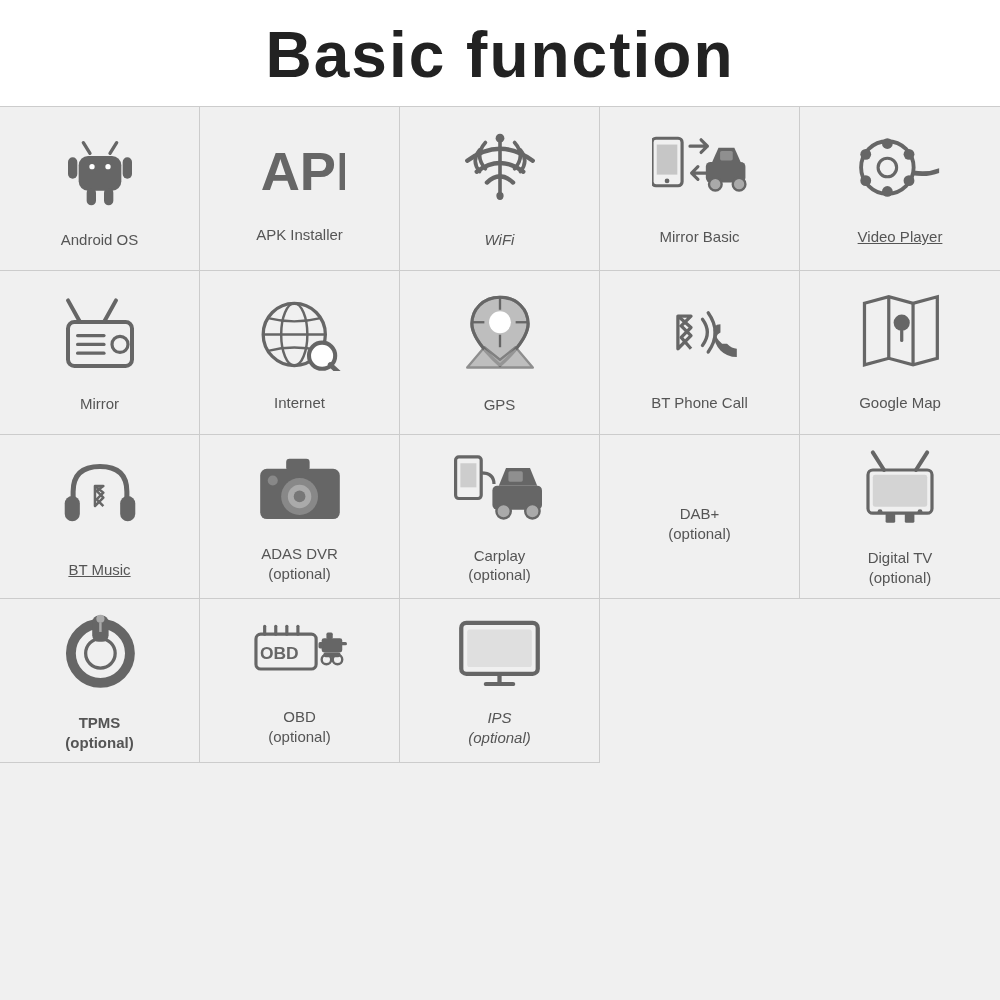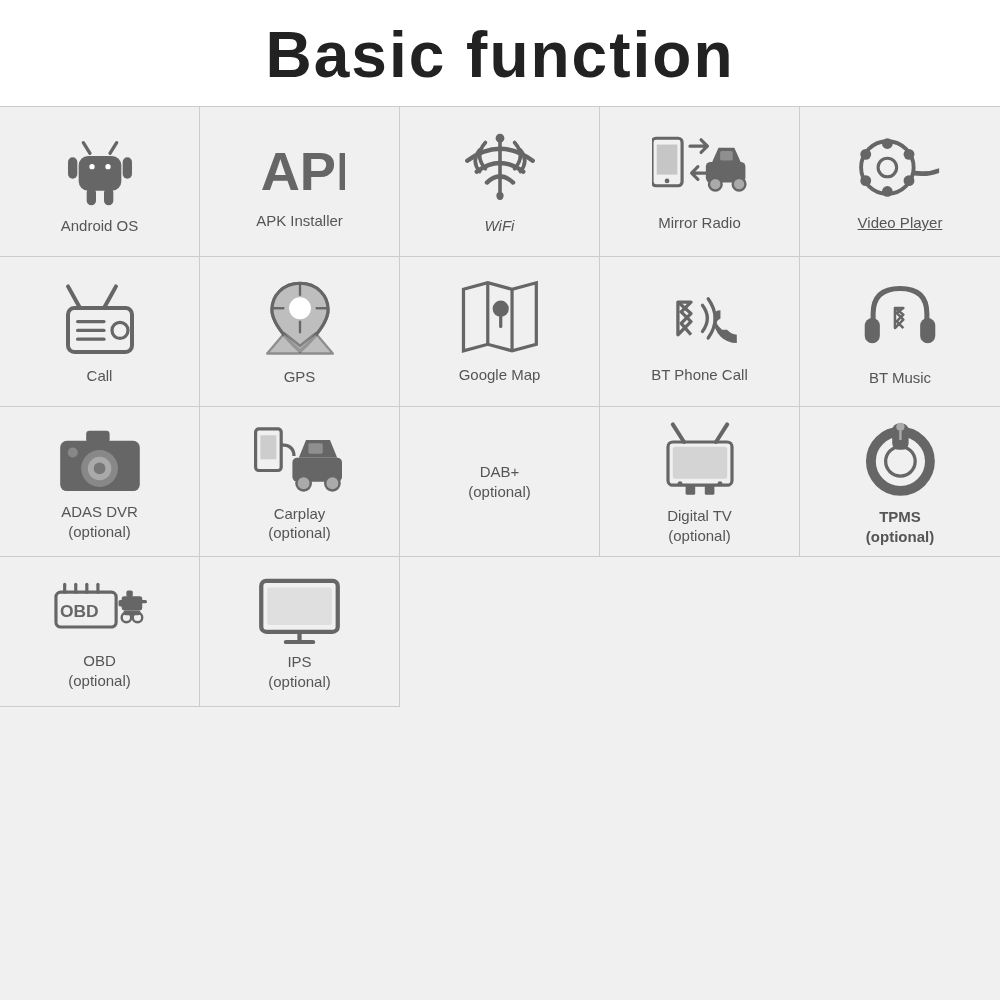--- a/index.html
+++ b/index.html
@@ -45,20 +45,21 @@
       justify-content: center;
       padding: 10px 6px;
       gap: 8px;
     }
     .cell:nth-child(5n) { border-right: none; }
     .cell-label {
       font-size: 15px;
       color: #555;
       text-align: center;
       line-height: 1.3;
+      margin-top: 14px;
     }
     .icon-wrap {
       color: #666;
       display: flex;
       align-items: center;
       justify-content: center;
     }
     svg {
       fill: #666;
     }
@@ -132,21 +133,21 @@
     <path d="M48 18 L70 18 M62 10 L70 18 L62 26" stroke="#666" stroke-width="4" stroke-linecap="round" stroke-linejoin="round" fill="none"></path>
     <path d="M72 52 L50 52 M58 44 L50 52 L58 60" stroke="#666" stroke-width="4" stroke-linecap="round" stroke-linejoin="round" fill="none"></path>
 
     <rect x="68" y="38" width="50" height="26" rx="6" fill="#666"></rect>
     <path d="M76 38 L84 20 L104 20 L112 38" fill="#666"></path>
     <circle cx="80" cy="66" r="8" fill="#aaa" stroke="#666" stroke-width="3"></circle>
     <circle cx="110" cy="66" r="8" fill="#aaa" stroke="#666" stroke-width="3"></circle>
     <rect x="86" y="24" width="16" height="12" rx="2" fill="#aaa" opacity="0.6"></rect>
   </svg>
         </div>
-        <div class="cell-label" style="white-space: pre-line;">Mirror Radio</div>
+        <div class="cell-label" style="white-space: pre-line;">Mirror Basic</div>
       </div>
       <div class="cell">
         <div class="icon-wrap">
           <svg viewBox="0 0 110 90" width="85" height="75">
 
     <circle cx="38" cy="45" r="34" stroke="#666" stroke-width="5" fill="none"></circle>
     <circle cx="38" cy="45" r="12" stroke="#666" stroke-width="4" fill="none"></circle>
     <circle cx="38" cy="14" r="7" fill="#666"></circle>
     <circle cx="38" cy="76" r="7" fill="#666"></circle>
     <circle cx="10" cy="28" r="7" fill="#666"></circle>
@@ -168,21 +169,39 @@
     <line x1="22" y1="52" x2="55" y2="52" stroke="#666" stroke-width="4" stroke-linecap="round"></line>
     <line x1="22" y1="63" x2="55" y2="63" stroke="#666" stroke-width="4" stroke-linecap="round"></line>
     <line x1="22" y1="74" x2="55" y2="74" stroke="#666" stroke-width="4" stroke-linecap="round"></line>
 
     <circle cx="75" cy="63" r="10" stroke="#666" stroke-width="4" fill="none"></circle>
 
     <line x1="25" y1="35" x2="10" y2="8" stroke="#666" stroke-width="5" stroke-linecap="round"></line>
     <line x1="55" y1="35" x2="70" y2="8" stroke="#666" stroke-width="5" stroke-linecap="round"></line>
   </svg>
         </div>
-        <div class="cell-label" style="white-space: pre-line;">Call</div>
+        <div class="cell-label" style="white-space: pre-line;">Mirror</div>
+      </div>
+      <div class="cell">
+        <div class="icon-wrap">
+          <svg viewBox="0 0 110 90" width="90" height="78">
+
+    <circle cx="48" cy="48" r="38" stroke="#666" stroke-width="4" fill="none"></circle>
+
+    <ellipse cx="48" cy="48" rx="16" ry="38" stroke="#666" stroke-width="3" fill="none"></ellipse>
+
+    <line x1="10" y1="48" x2="86" y2="48" stroke="#666" stroke-width="3"></line>
+    <path d="M16 28 Q48 36 80 28" stroke="#666" stroke-width="3" fill="none"></path>
+    <path d="M16 68 Q48 60 80 68" stroke="#666" stroke-width="3" fill="none"></path>
+
+    <circle cx="82" cy="74" r="16" stroke="#666" stroke-width="5" fill="white"></circle>
+    <line x1="92" y1="85" x2="106" y2="98" stroke="#666" stroke-width="6" stroke-linecap="round"></line>
+  </svg>
+        </div>
+        <div class="cell-label" style="white-space: pre-line;">Internet</div>
       </div>
       <div class="cell">
         <div class="icon-wrap">
           <svg viewBox="0 0 100 105" width="80" height="82">
 
     <path d="M50 8 C28 8 14 24 14 42 C14 65 50 95 50 95 C50 95 86 65 86 42 C86 24 72 8 50 8 Z" stroke="#666" stroke-width="4" fill="#aaa" opacity="0.7"></path>
     <path d="M50 8 C28 8 14 24 14 42 C14 65 50 95 50 95 C50 95 86 65 86 42 C86 24 72 8 50 8 Z" stroke="#666" stroke-width="4" fill="none"></path>
     <circle cx="50" cy="40" r="14" fill="white"></circle>
 
     <line x1="50" y1="8" x2="50" y2="24" stroke="#666" stroke-width="3"></line>
@@ -190,60 +209,60 @@
     <line x1="14" y1="40" x2="30" y2="40" stroke="#666" stroke-width="3"></line>
     <line x1="70" y1="40" x2="86" y2="40" stroke="#666" stroke-width="3"></line>
 
     <path d="M8 98 L30 72 L50 88 L70 72 L92 98 Z" fill="#aaa" opacity="0.7" stroke="#666" stroke-width="3" stroke-linejoin="round"></path>
   </svg>
         </div>
         <div class="cell-label" style="white-space: pre-line;">GPS</div>
       </div>
       <div class="cell">
         <div class="icon-wrap">
+          <svg viewBox="0 0 110 95" width="90" height="78">
+
+    <path d="M28 28 L28 68 L44 52 L32 40 L44 28 Z" stroke="#666" stroke-width="4" fill="none" stroke-linejoin="round"></path>
+    <path d="M28 28 L44 42 L32 54 L44 68" stroke="#666" stroke-width="4" fill="none" stroke-linejoin="round"></path>
+
+    <path d="M58 32 Q70 48 58 64" stroke="#666" stroke-width="4" stroke-linecap="round" fill="none"></path>
+    <path d="M65 24 Q82 48 65 72" stroke="#666" stroke-width="4" stroke-linecap="round" fill="none"></path>
+
+    <path d="M72 50 Q72 62 80 70 Q88 78 100 78 L100 68 Q94 68 88 62 L82 62 L78 58 Q72 52 80 48 L80 38 Q70 38 72 50 Z" fill="#666"></path>
+  </svg>
+        </div>
+        <div class="cell-label" style="white-space: pre-line;">BT Phone Call</div>
+      </div>
+      <div class="cell">
+        <div class="icon-wrap">
           <svg viewBox="0 0 105 95" width="85" height="78">
 
     <path d="M8 12 L38 4 L68 12 L98 4 L98 80 L68 88 L38 80 L8 88 Z" stroke="#666" stroke-width="4" fill="none"></path>
     <line x1="38" y1="4" x2="38" y2="80" stroke="#666" stroke-width="4"></line>
     <line x1="68" y1="12" x2="68" y2="88" stroke="#666" stroke-width="4"></line>
 
     <circle cx="54" cy="36" r="10" fill="#666"></circle>
     <path d="M54 46 L54 58" stroke="#666" stroke-width="4" stroke-linecap="round"></path>
   </svg>
         </div>
         <div class="cell-label" style="white-space: pre-line;">Google Map</div>
       </div>
       <div class="cell">
         <div class="icon-wrap">
-          <svg viewBox="0 0 110 95" width="90" height="78">
-
-    <path d="M28 28 L28 68 L44 52 L32 40 L44 28 Z" stroke="#666" stroke-width="4" fill="none" stroke-linejoin="round"></path>
-    <path d="M28 28 L44 42 L32 54 L44 68" stroke="#666" stroke-width="4" fill="none" stroke-linejoin="round"></path>
-
-    <path d="M58 32 Q70 48 58 64" stroke="#666" stroke-width="4" stroke-linecap="round" fill="none"></path>
-    <path d="M65 24 Q82 48 65 72" stroke="#666" stroke-width="4" stroke-linecap="round" fill="none"></path>
-
-    <path d="M72 50 Q72 62 80 70 Q88 78 100 78 L100 68 Q94 68 88 62 L82 62 L78 58 Q72 52 80 48 L80 38 Q70 38 72 50 Z" fill="#666"></path>
-  </svg>
-        </div>
-        <div class="cell-label" style="white-space: pre-line;">BT Phone Call</div>
-      </div>
-      <div class="cell">
-        <div class="icon-wrap">
           <svg viewBox="0 0 100 100" width="84" height="84">
 
     <path d="M18 55 L18 45 Q18 15 50 15 Q82 15 82 45 L82 55" stroke="#666" stroke-width="6" fill="none" stroke-linecap="round"></path>
     <rect x="8" y="50" width="18" height="30" rx="9" fill="#666"></rect>
     <rect x="74" y="50" width="18" height="30" rx="9" fill="#666"></rect>
 
     <path d="M44 38 L44 62 L54 52 L46 44 L54 38 Z" stroke="#666" stroke-width="3" fill="none" stroke-linejoin="round"></path>
     <path d="M44 38 L54 46 L46 54 L54 62" stroke="#666" stroke-width="3" fill="none" stroke-linejoin="round"></path>
   </svg>
         </div>
-        <div class="cell-label" style="white-space: pre-line;">BT Music</div>
+        <div class="cell-label" style="white-space: pre-line; text-decoration: underline;">BT Music</div>
       </div>
       <div class="cell">
         <div class="icon-wrap">
           <svg viewBox="0 0 105 85" width="88" height="72">
 
     <rect x="5" y="22" width="95" height="60" rx="8" fill="#666"></rect>
 
     <circle cx="52" cy="55" r="22" fill="#888"></circle>
     <circle cx="52" cy="55" r="14" fill="#aaa"></circle>
     <circle cx="52" cy="55" r="7" fill="#777"></circle>
@@ -343,17 +362,17 @@
         <div class="icon-wrap">
           <svg viewBox="0 0 100 80" width="85" height="72">
 
     <rect x="5" y="8" width="90" height="60" rx="6" stroke="#666" stroke-width="5" fill="none"></rect>
     <rect x="12" y="16" width="76" height="44" rx="3" fill="#aaa" opacity="0.25"></rect>
 
     <line x1="50" y1="68" x2="50" y2="80" stroke="#666" stroke-width="5"></line>
     <line x1="34" y1="80" x2="66" y2="80" stroke="#666" stroke-width="5" stroke-linecap="round"></line>
   </svg>
         </div>
-        <div class="cell-label" style="white-space: pre-line;">IPS
+        <div class="cell-label" style="white-space: pre-line; font-style: italic;">IPS
 (optional)</div>
       </div>
     </div>
 </div>
 
 </body></html>

